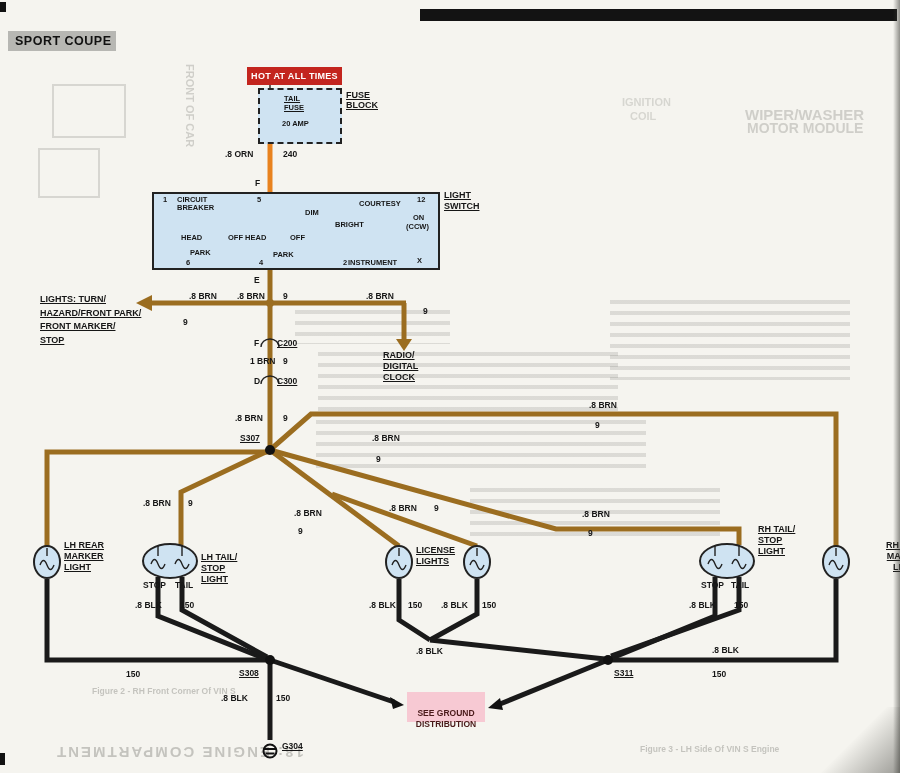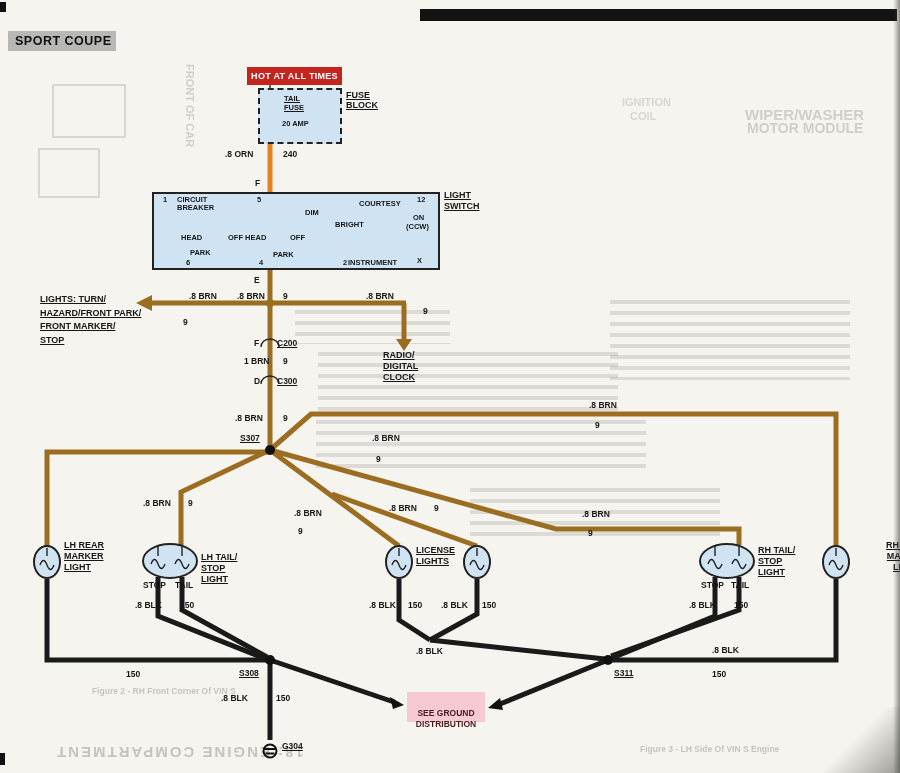--- a/index.html
+++ b/index.html
@@ -255,21 +255,21 @@
     <span class="wl" style="left:254px;top:275px;">E</span>
 
     <span class="wl" style="left:189px;top:291px;">.8 BRN</span>
     <span class="wl" style="left:183px;top:317px;">9</span>
     <span class="wl" style="left:237px;top:291px;">.8 BRN</span>
     <span class="wl" style="left:283px;top:291px;">9</span>
     <span class="wl" style="left:366px;top:291px;">.8 BRN</span>
     <span class="wl" style="left:423px;top:306px;">9</span>
     <span class="wl" style="left:254px;top:338px;">F</span>
     <span class="wl ul" style="left:277px;top:338px;">C200</span>
-    <span class="wl" style="left:244px;top:356px;">1 BRN</span>
+    <span class="wl" style="left:250px;top:356px;">1 BRN</span>
     <span class="wl" style="left:283px;top:356px;">9</span>
     <span class="wl" style="left:254px;top:376px;">D</span>
     <span class="wl ul" style="left:277px;top:376px;">C300</span>
     <span class="wl" style="left:235px;top:413px;">.8 BRN</span>
     <span class="wl" style="left:283px;top:413px;">9</span>
     <span class="wl ul" style="left:240px;top:433px;">S307</span>
 
     <div class="stack u wide" style="left:40px;top:293px;">
       <span>LIGHTS: TURN/</span>
       <span>HAZARD/FRONT PARK/</span>
@@ -304,21 +304,21 @@
       <span>LH TAIL/</span>
       <span>STOP</span>
       <span>LIGHT</span>
     </div>
     <span class="wl" style="left:143px;top:580px;">STOP</span>
     <span class="wl" style="left:175px;top:580px;">TAIL</span>
     <div class="stack u" style="left:416px;top:545px;">
       <span>LICENSE</span>
       <span>LIGHTS</span>
     </div>
-    <div class="stack u" style="left:758px;top:545px;">
+    <div class="stack u" style="left:758px;top:524px;">
       <span>RH TAIL/</span>
       <span>STOP</span>
       <span>LIGHT</span>
     </div>
     <span class="wl" style="left:701px;top:580px;">STOP</span>
     <span class="wl" style="left:731px;top:580px;">TAIL</span>
     <div class="stack u" style="left:886px;top:540px;text-align:center;">
       <span>RH REAR</span>
       <span>MARKER</span>
       <span>LIGHT</span>

